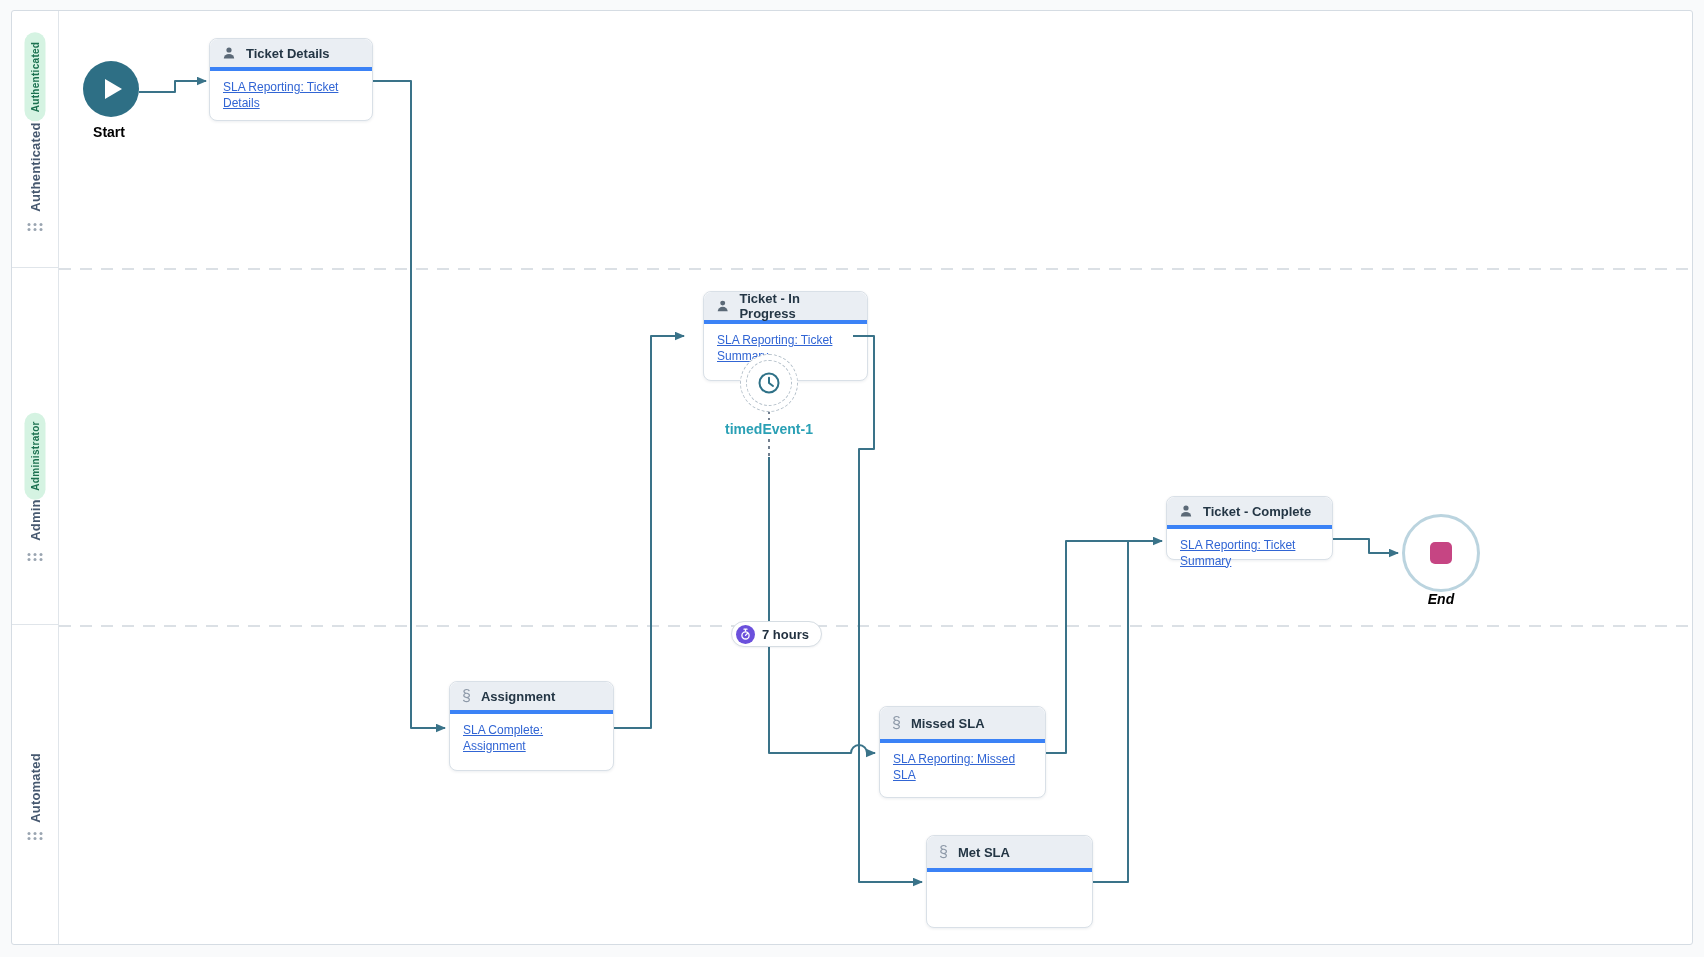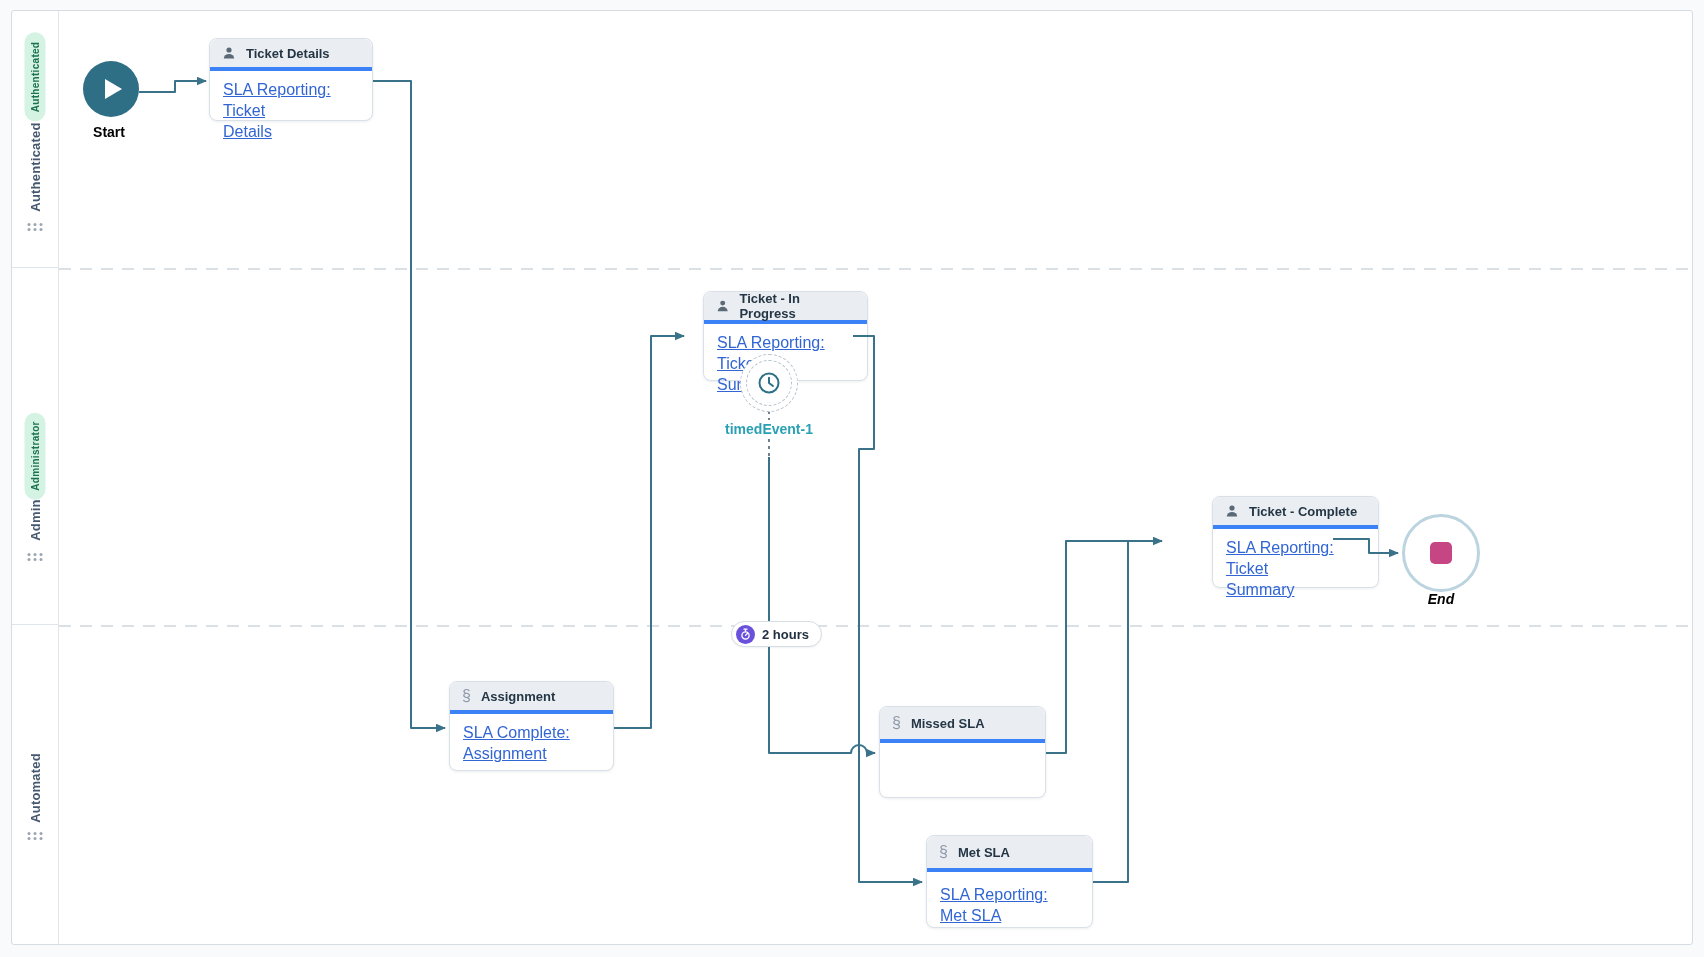--- a/index.html
+++ b/index.html
@@ -25,21 +25,21 @@
 
   
   svg.edges { position:absolute; left:0; top:0; z-index:3; pointer-events:none; }
   svg.edges path { pointer-events:stroke; }
 
   
   .task { position:absolute; background:#fff; border:1px solid #d9e0e7; border-radius:8px; box-shadow:0 1px 3px rgba(16,42,67,.08); z-index:2; }
   .task-header { display:flex; align-items:center; gap:10px; height:32px; padding:0 12px; background:#eaeef3; border-bottom:4px solid #3b82f6; border-radius:8px 8px 0 0; }
   .task-title { font-size:13px; font-weight:700; color:#243645; }
   .task-body { padding:9px 20px 9px 13px; }
-  .task-link { font-size:16px; color:#3165d4; text-decoration:underline; line-height:1.3; white-space:pre-line; cursor:pointer; display:inline-block; }
+  .task-link { font-size:12px; color:#3165d4; text-decoration:underline; line-height:1.3; white-space:pre-line; cursor:pointer; display:inline-block; }
   .script-glyph { font-size:16px; line-height:1; color:#8d99a8; font-weight:400; }
 
   
   .start-event { position:absolute; left:71px; top:50px; width:56px; height:56px; border-radius:50%; background:#2e6f85; display:flex; align-items:center; justify-content:center; z-index:2; }
   .play-tri { width:0; height:0; border-left:17px solid #fff; border-top:10px solid transparent; border-bottom:10px solid transparent; margin-left:5px; }
   .event-label { position:absolute; text-align:center; color:#000000; font-weight:700; font-size:14px; z-index:5; }
 
   .end-event { position:absolute; left:1390px; top:503px; width:78px; height:78px; border-radius:50%; background:#fff; border:3px solid #bbd4df; display:flex; align-items:center; justify-content:center; z-index:2; }
   .end-square { width:22px; height:22px; border-radius:5px; background:#c64583; }
 
@@ -162,31 +162,32 @@
     </div>
     <div class="task-body"><a class="task-link">SLA Complete:
 Assignment</a></div>
   </div>
 
   <div class="task" style="left:867px; top:695px; width:167px; height:92px;">
     <div class="task-header" style="height:36px;">
       <span class="script-glyph">§</span>
       <span class="task-title">Missed SLA</span>
     </div>
+    <div class="task-body"><a class="task-link">SLA Reporting: Missed
+SLA</a></div>
   </div>
 
   <div class="task" style="left:914px; top:824px; width:167px; height:93px;">
     <div class="task-header" style="height:36px;">
       <span class="script-glyph">§</span>
       <span class="task-title">Met SLA</span>
     </div>
-    <div class="task-body" style="padding-top:13px;"><a class="task-link">SLA Reporting: Met SLA</a></div>
-  </div>
-
-  <div class="task" style="left:1154px; top:485px; width:167px; height:92px;margin-left:46px;">
+  </div>
+
+  <div class="task" style="left:1154px; top:485px; width:167px; height:64px;">
     <div class="task-header">
       <svg width="14" height="14" viewBox="0 0 14 14">
           <circle cx="7" cy="4" r="2.6" fill="#5b6977"></circle>
           <path d="M1.8 12.5 a5.2 4.6 0 0 1 10.4 0 z" fill="#5b6977"></path>
         </svg>
       <span class="task-title">Ticket - Complete</span>
     </div>
     <div class="task-body"><a class="task-link">SLA Reporting: Ticket
 Summary</a></div>
   </div>
@@ -201,21 +202,21 @@
   </div>
   <div class="timer-label">timedEvent-1</div>
 
   <div class="duration-badge">
     <span class="badge-circle">
       <svg width="13" height="13" viewBox="0 0 13 13">
         <circle cx="6.5" cy="7.4" r="3.6" fill="none" stroke="#fff" stroke-width="1.3"></circle>
         <path d="M6.5,7.4 L8.4,5.5 M5,1.2 H8 M6.5,1.2 V3" stroke="#fff" stroke-width="1.3" stroke-linecap="round" fill="none"></path>
       </svg>
     </span>
-    <span class="duration-text">2 hours</span>
+    <span class="duration-text">7 hours</span>
   </div>
 
   <div class="end-event">
     <div class="end-square"></div>
   </div>
   <div class="event-label" style="left:1389px; top:580px; width:80px;font-style:italic;">End</div>
 
 </div>
 
 </body></html>

